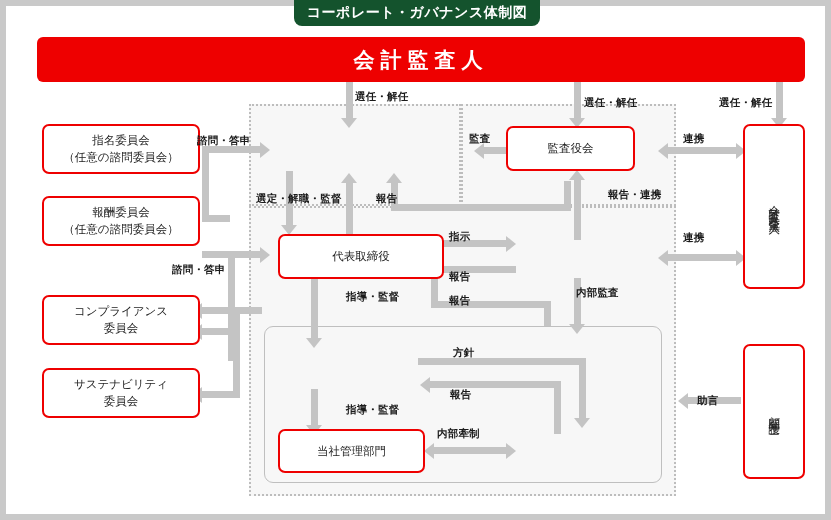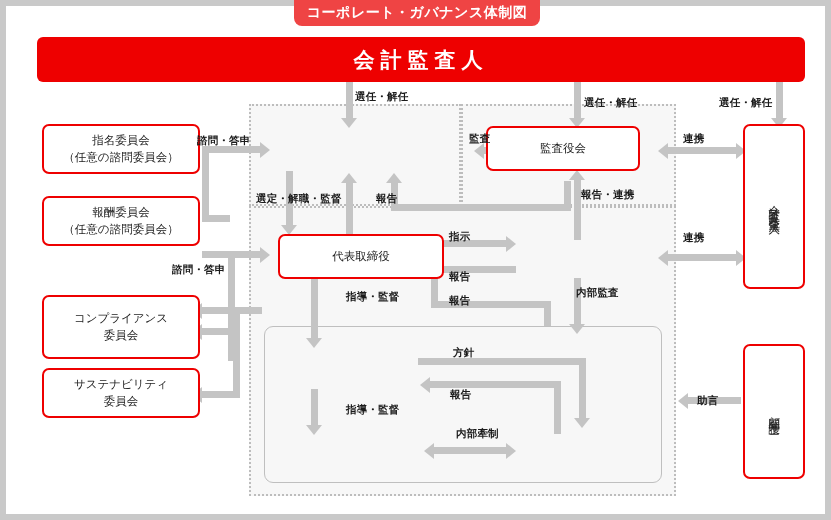--- a/index.html
+++ b/index.html
@@ -11,21 +11,21 @@
   }
   #page{
     position:absolute;left:6px;top:6px;
     width:819px;height:508px;
     background:#ffffff;
   }
   
   #title-tab{
     position:absolute;left:288px;top:-6px;
     width:246px;height:26px;
-    background:#ef4444;
+    background:#14532d;
     border-radius:0 0 8px 8px;
     color:#ffffff;
     font-size:14px;font-weight:bold;
     display:flex;align-items:center;justify-content:center;
     letter-spacing:0.5px;
     z-index:30;
   }
   
   #banner{
     position:absolute;left:31px;top:31px;
@@ -198,69 +198,70 @@
     </div>
   </div>
 
   <div class="box" style="left:36px;top:190px;width:158px;height:50px;">
     <div>
       <div>報酬委員会</div>
       <div>（任意の諮問委員会）</div>
     </div>
   </div>
 
-  <div class="box" style="left:36px;top:289px;width:158px;height:64px;">
+  <div class="box" style="left:36px;top:289px;width:158px;height:50px;">
     <div>
       <div>コンプライアンス</div>
       <div>委員会</div>
     </div>
   </div>
 
   <div class="box" style="left:36px;top:362px;width:158px;height:50px;">
     <div>
       <div>サステナビリティ</div>
       <div>委員会</div>
     </div>
   </div>
 
 
-  <div class="box" style="left:480px;top:120px;width:154px;height:45px;">監査役会</div>
+  <div class="box" style="left:500px;top:120px;width:129px;height:45px;">監査役会</div>
 
   <div class="box vertical" style="left:737px;top:118px;width:62px;height:165px;">
     <div>
       <span>会計監査人</span>
     </div>
     <div>
       <span>（監査法人）</span>
     </div>
   </div>
 
   <div class="box" style="left:272px;top:228px;width:166px;height:45px;">代表取締役</div>
 
 
 
+  <div class="box" style="left:272px;top:423px;width:147px;height:44px;">当社管理部門</div>
 
 
   <div class="box vertical" style="left:737px;top:338px;width:62px;height:135px;">顧問弁護士</div>
 
   <div class="lbl" style="left:349px;top:84px;">選任・解任</div>
   <div class="lbl" style="left:578px;top:90px;">選任・解任</div>
   <div class="lbl" style="left:713px;top:90px;">選任・解任</div>
   <div class="lbl" style="left:191px;top:128px;">諮問・答申</div>
   <div class="lbl" style="left:166px;top:257px;">諮問・答申</div>
   <div class="lbl" style="left:463px;top:126px;">監査</div>
   <div class="lbl" style="left:677px;top:126px;">連携</div>
   <div class="lbl" style="left:677px;top:225px;">連携</div>
   <div class="lbl" style="left:250px;top:186px;">選定・解職・監督</div>
   <div class="lbl" style="left:370px;top:186px;">報告</div>
-  <div class="lbl" style="left:575px;top:182px;">報告・連携</div>
+  <div class="lbl" style="left:575px;top:182px;padding-left:27px;">報告・連携</div>
   <div class="lbl" style="left:443px;top:224px;">指示</div>
   <div class="lbl" style="left:443px;top:264px;">報告</div>
   <div class="lbl" style="left:443px;top:288px;">報告</div>
   <div class="lbl" style="left:340px;top:284px;">指導・監督</div>
   <div class="lbl" style="left:570px;top:280px;">内部監査</div>
   <div class="lbl" style="left:447px;top:340px;">方針</div>
   <div class="lbl" style="left:444px;top:382px;">報告</div>
   <div class="lbl" style="left:340px;top:397px;">指導・監督</div>
-  <div class="lbl" style="left:450px;top:421px;">内部牽制</div>
+  <div class="lbl" style="left:431px;top:421px;">内部牽制</div>
   <div class="lbl" style="left:691px;top:388px;">助言</div>
 
 </div>
 
 </body></html>

